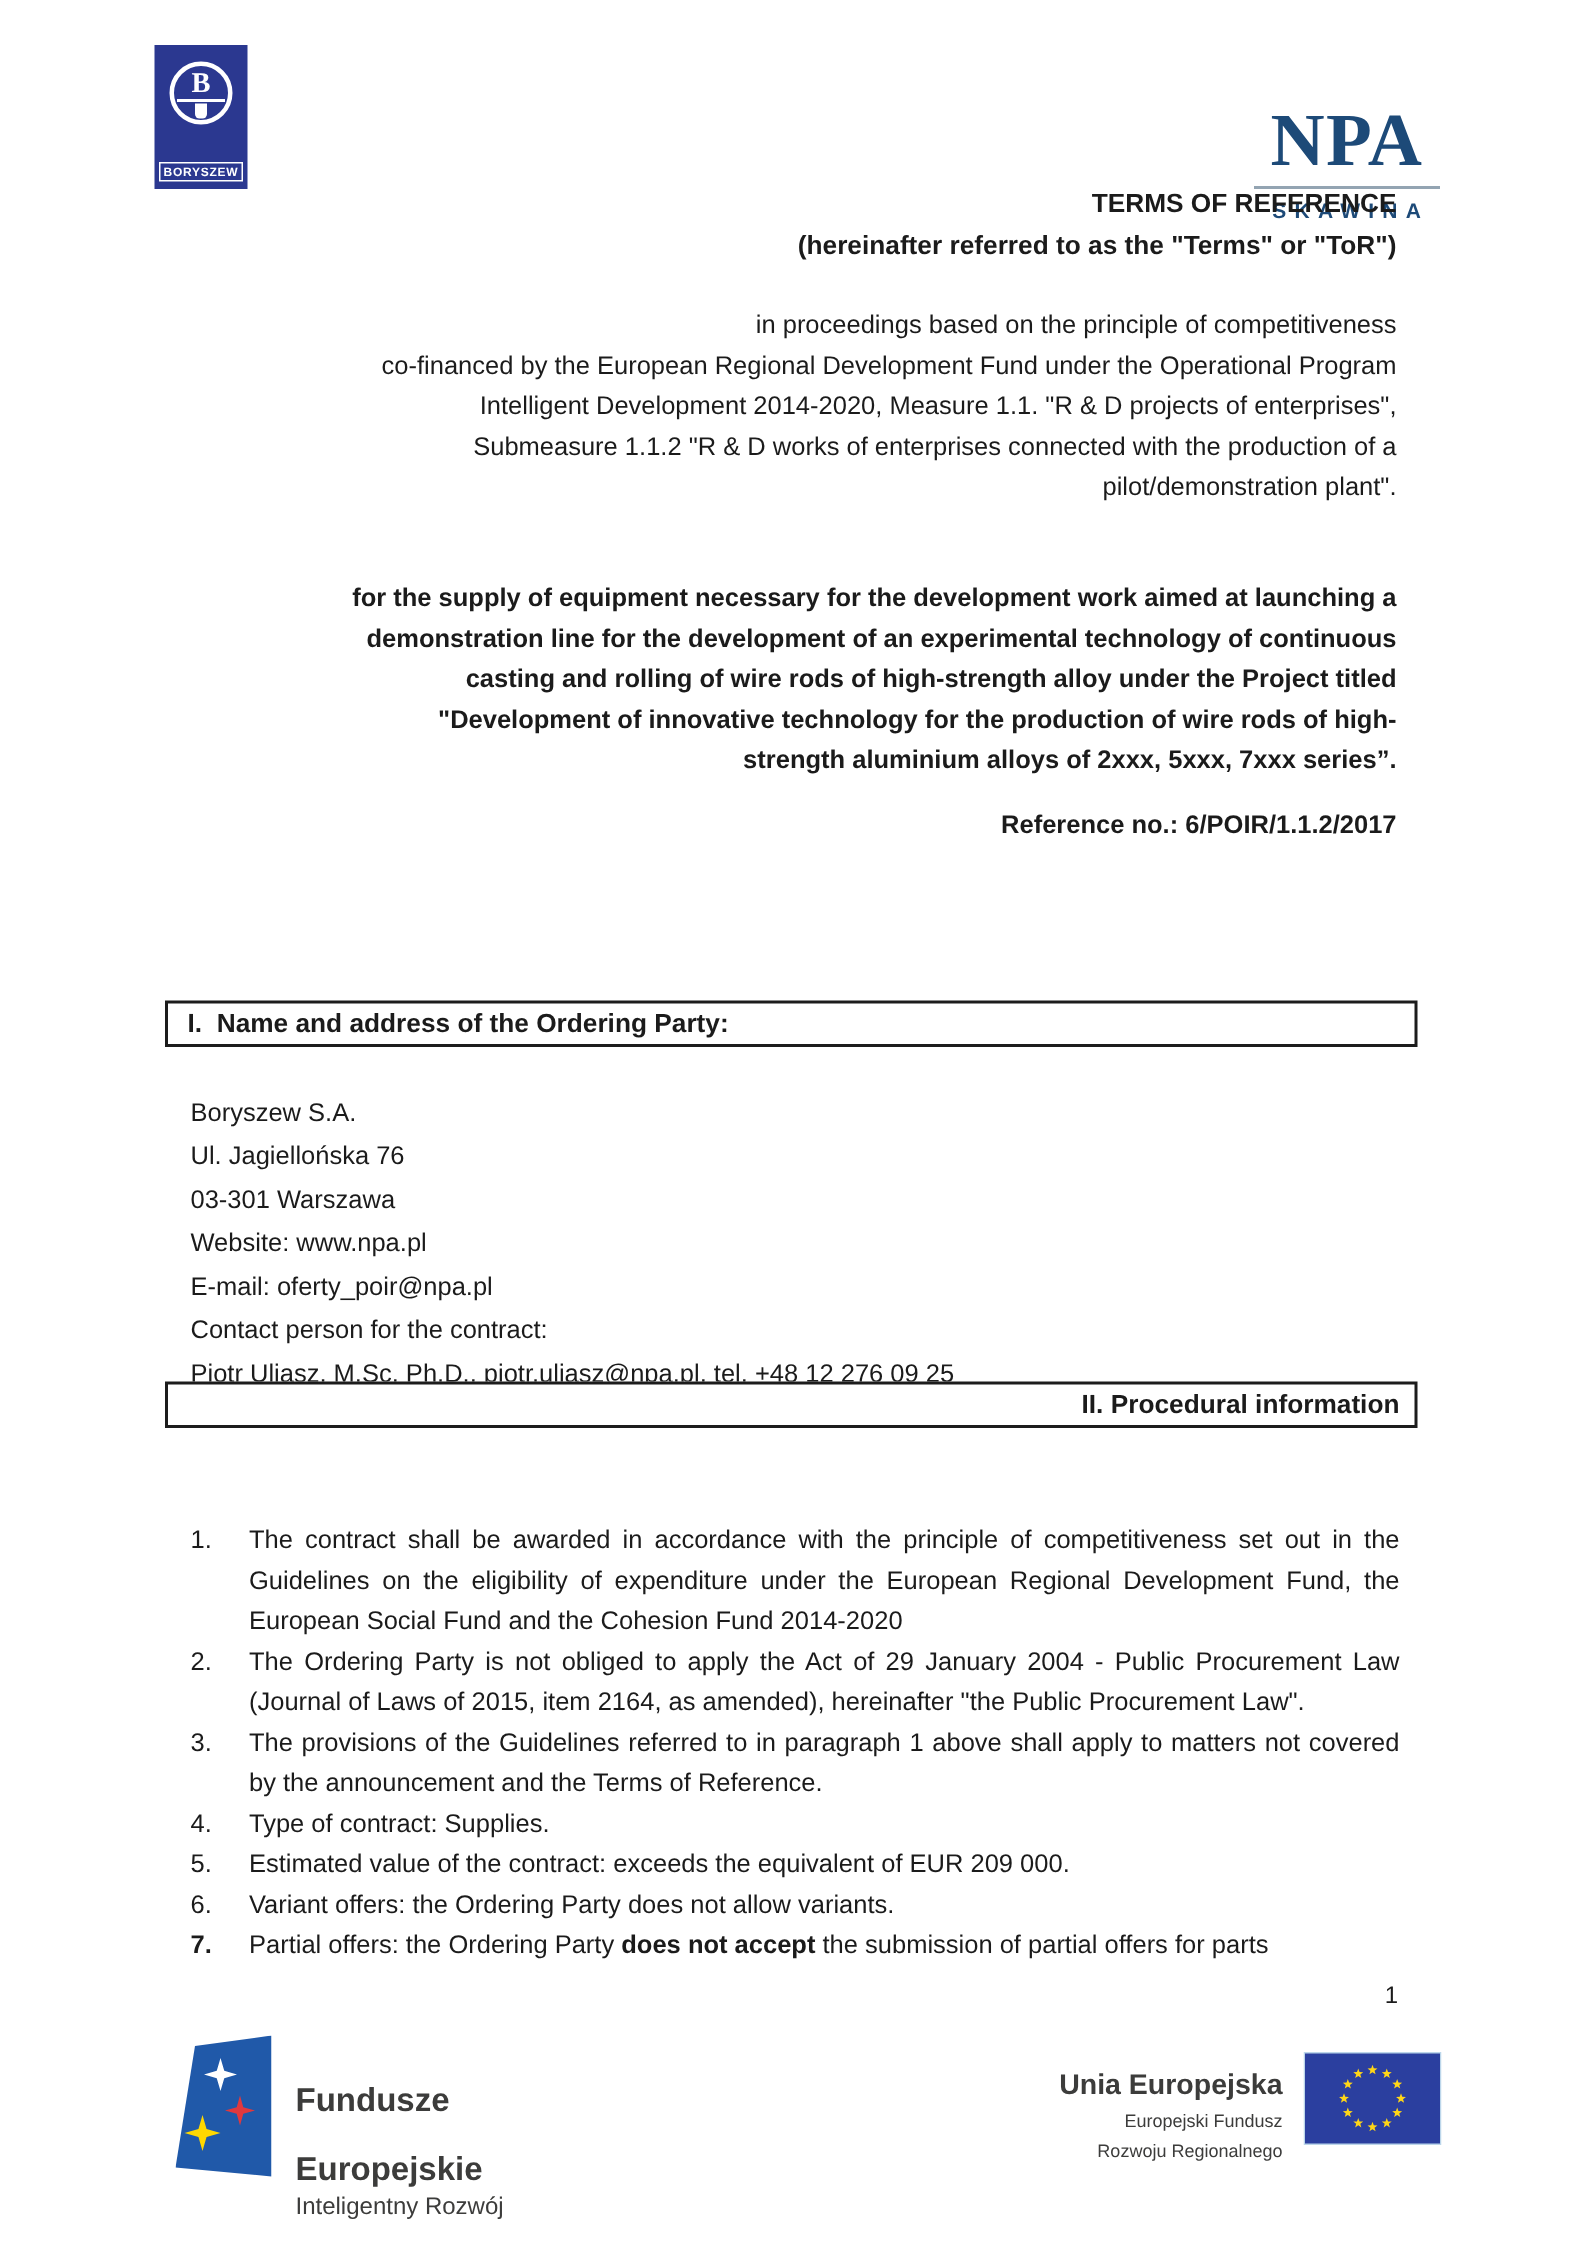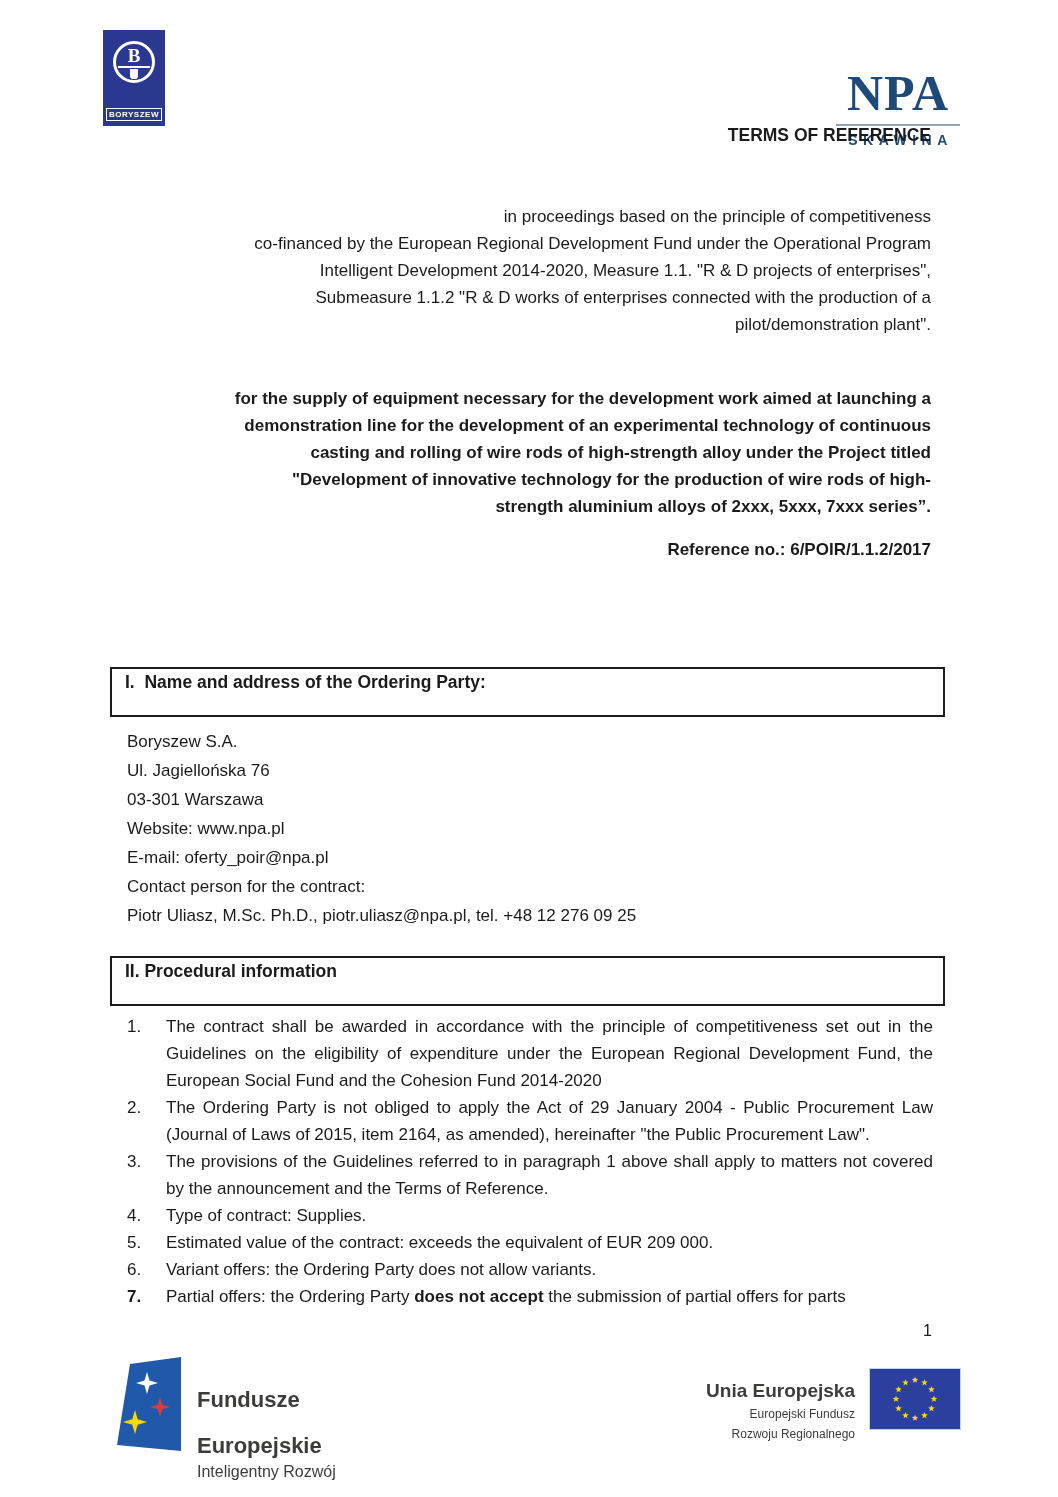--- a/index.html
+++ b/index.html
@@ -43,25 +43,25 @@
   
   .cblock { position:absolute; left:127px; width:804px; text-align:right; }
   .title-block { top:121px; font-weight:bold; font-size:17.5px; line-height:28px; }
   .intro-block { top:203px; font-size:17px; line-height:27px; }
   .subject-block { top:385px; font-weight:bold; font-size:17px; line-height:27px; }
   .reference-block { top:540px; font-weight:bold; font-size:17px; }
 
   
   .secbox {
     position:absolute; left:110px; width:835px; border:2px solid #1c1c1c;
-    font-weight:bold; font-size:17.5px; padding:3px 10px 22px 13px;
+    font-weight:bold; font-size:17.5px; padding:3px 10px 3px 13px;
     white-space:pre-wrap; background:#ffffff;
   }
   .secbox1 { top:667px; }
-  .secbox2 { top:956px; }
+  .secbox2 { top:921px;text-align:right; }
 
   
   .address { position:absolute; left:127px; top:727px; font-size:17px; line-height:29px; }
 
   
   .list { position:absolute; left:127px; top:1013px; width:806px; font-size:17px; line-height:27px; }
   .li { display:flex; }
   .li .num { flex:0 0 39px; }
   .li .txt { flex:1; text-align:justify; }
   .li .num.bold { font-weight:bold; }
@@ -93,20 +93,21 @@
   </div>
 
   <div class="npa">
     <div class="npa-name">NPA</div>
     <div class="npa-rule"></div>
     <div class="npa-city">SKAWINA</div>
   </div>
 
   <div class="cblock title-block">
     <div>TERMS OF REFERENCE</div>
+    <div>(hereinafter referred to as the "Terms" or "ToR")</div>
   </div>
 
   <div class="cblock intro-block">
     <div>in proceedings based on the principle of competitiveness</div>
     <div>co-financed by the European Regional Development Fund under the Operational Program</div>
     <div>Intelligent Development 2014-2020, Measure 1.1. "R &amp; D projects of enterprises",</div>
     <div>Submeasure 1.1.2 "R &amp; D works of enterprises connected with the production of a</div>
     <div>pilot/demonstration plant".</div>
   </div>
 

